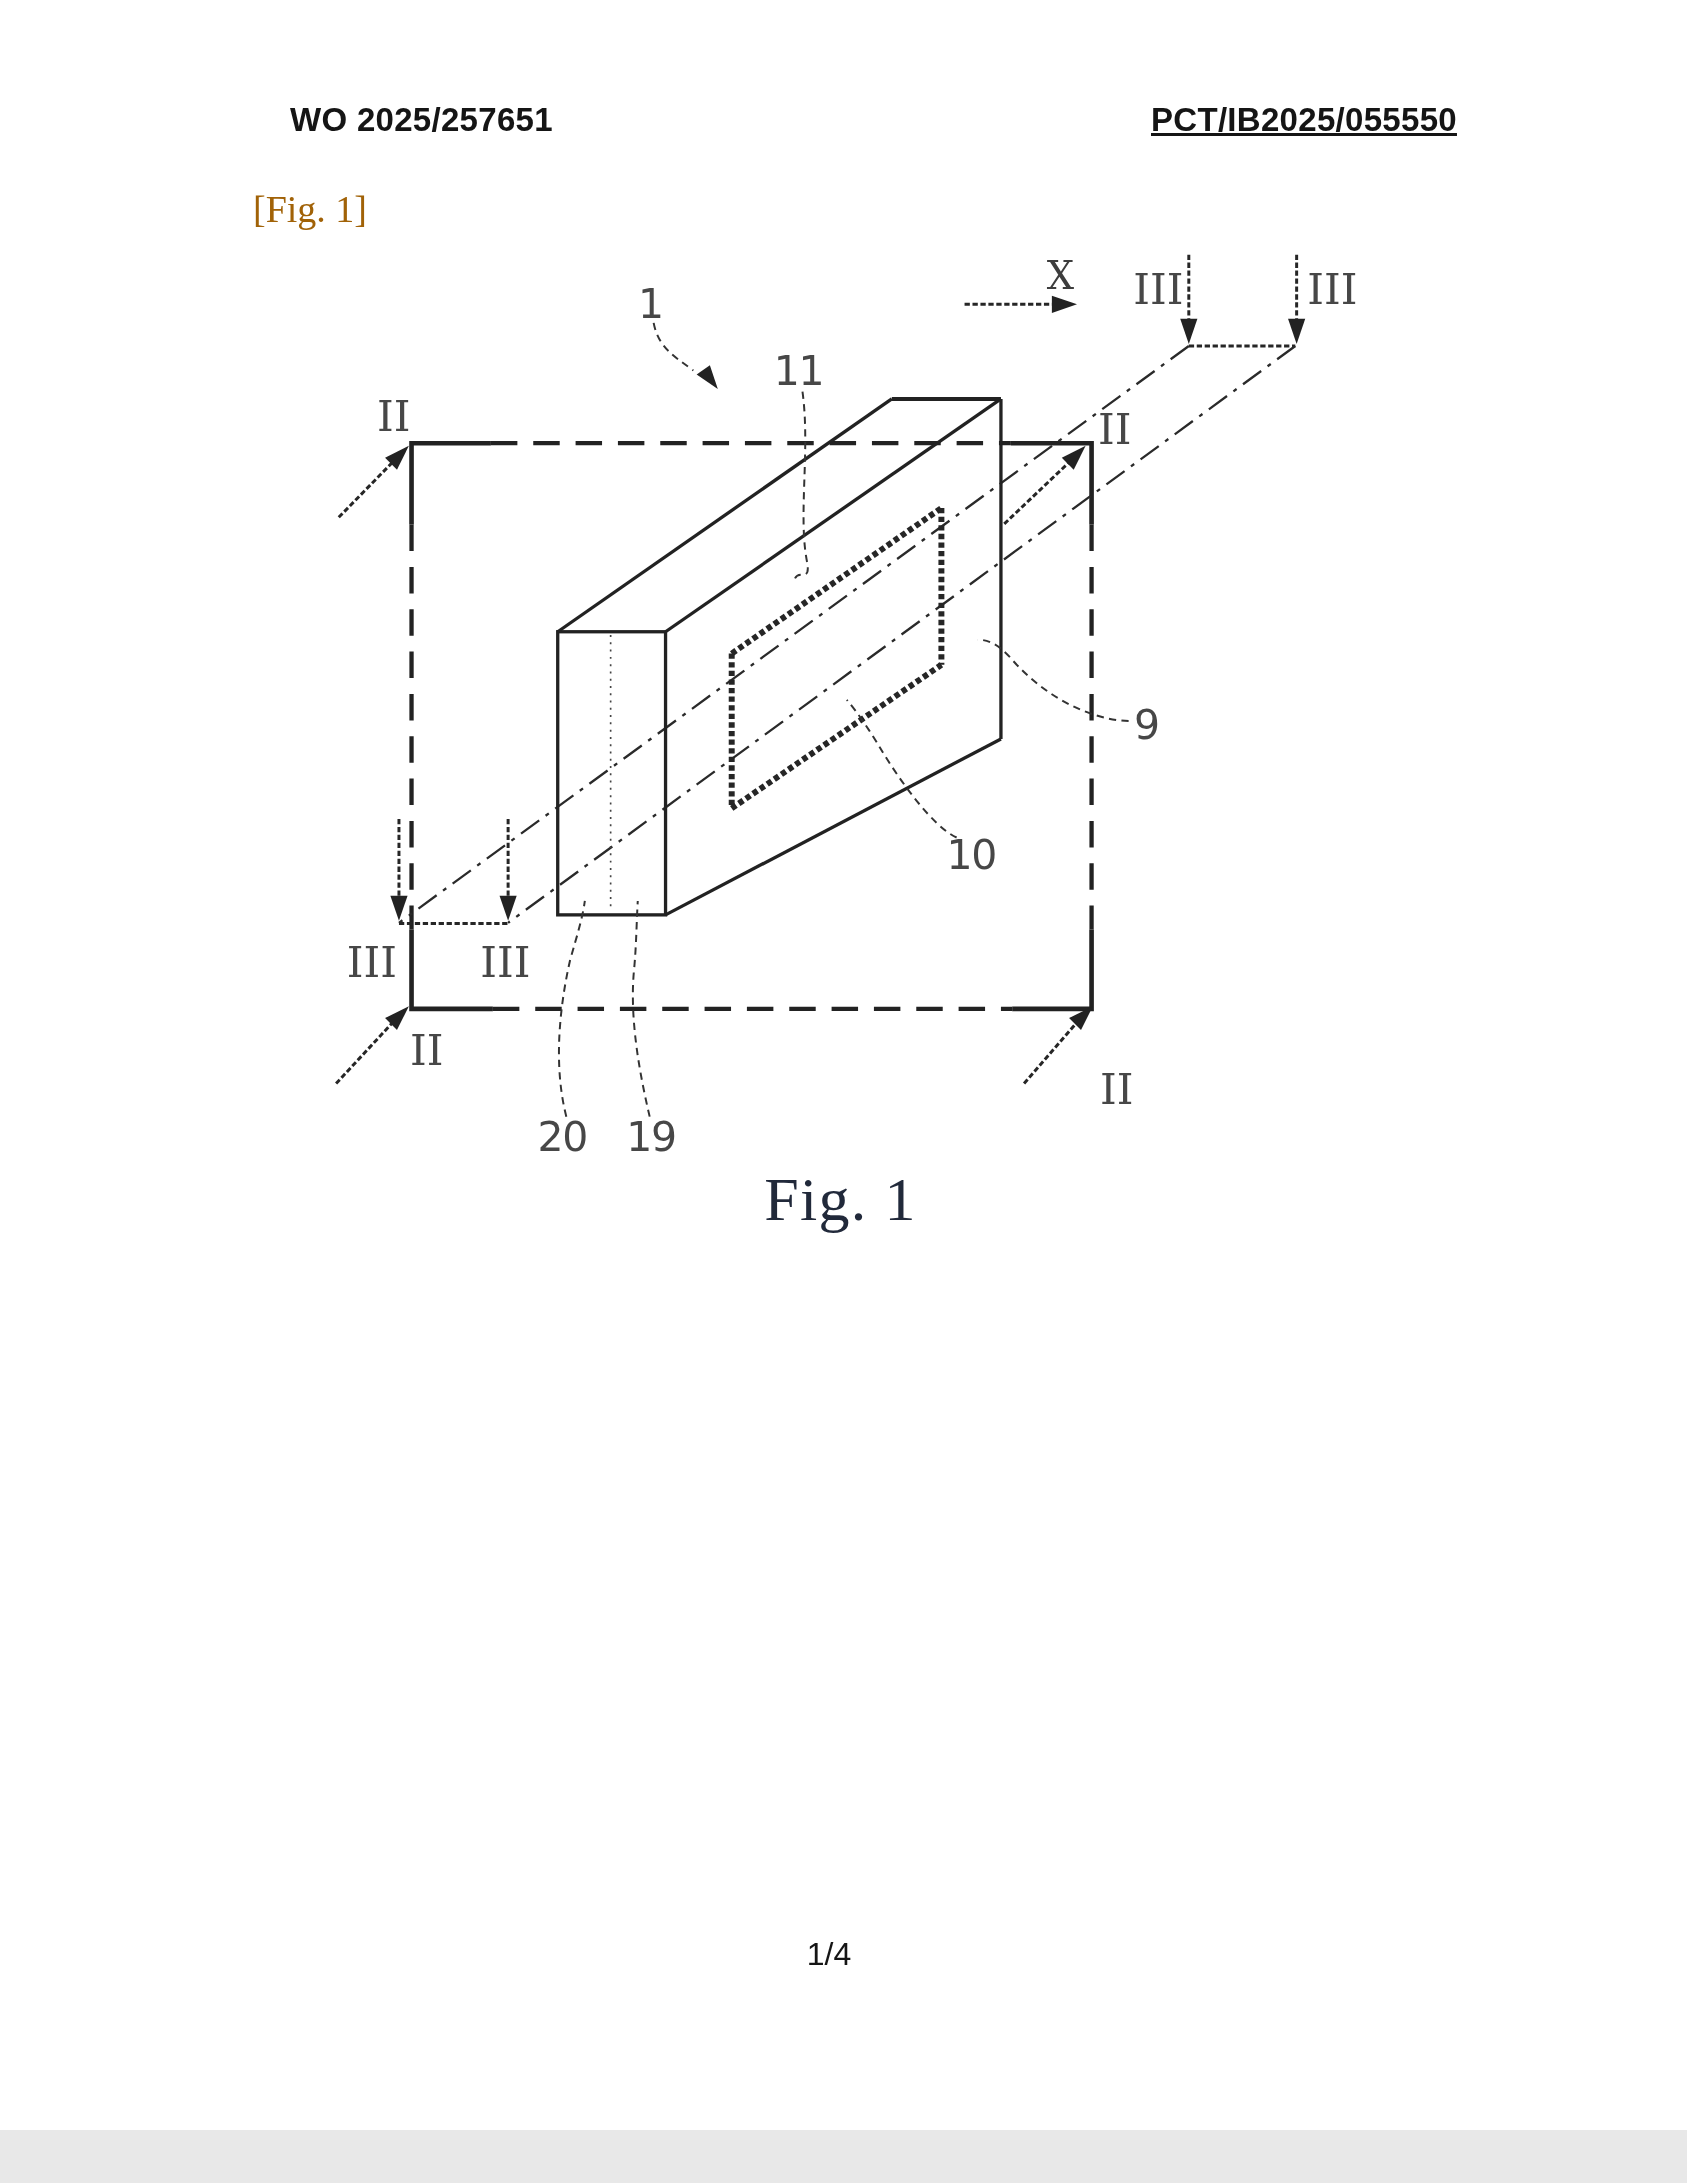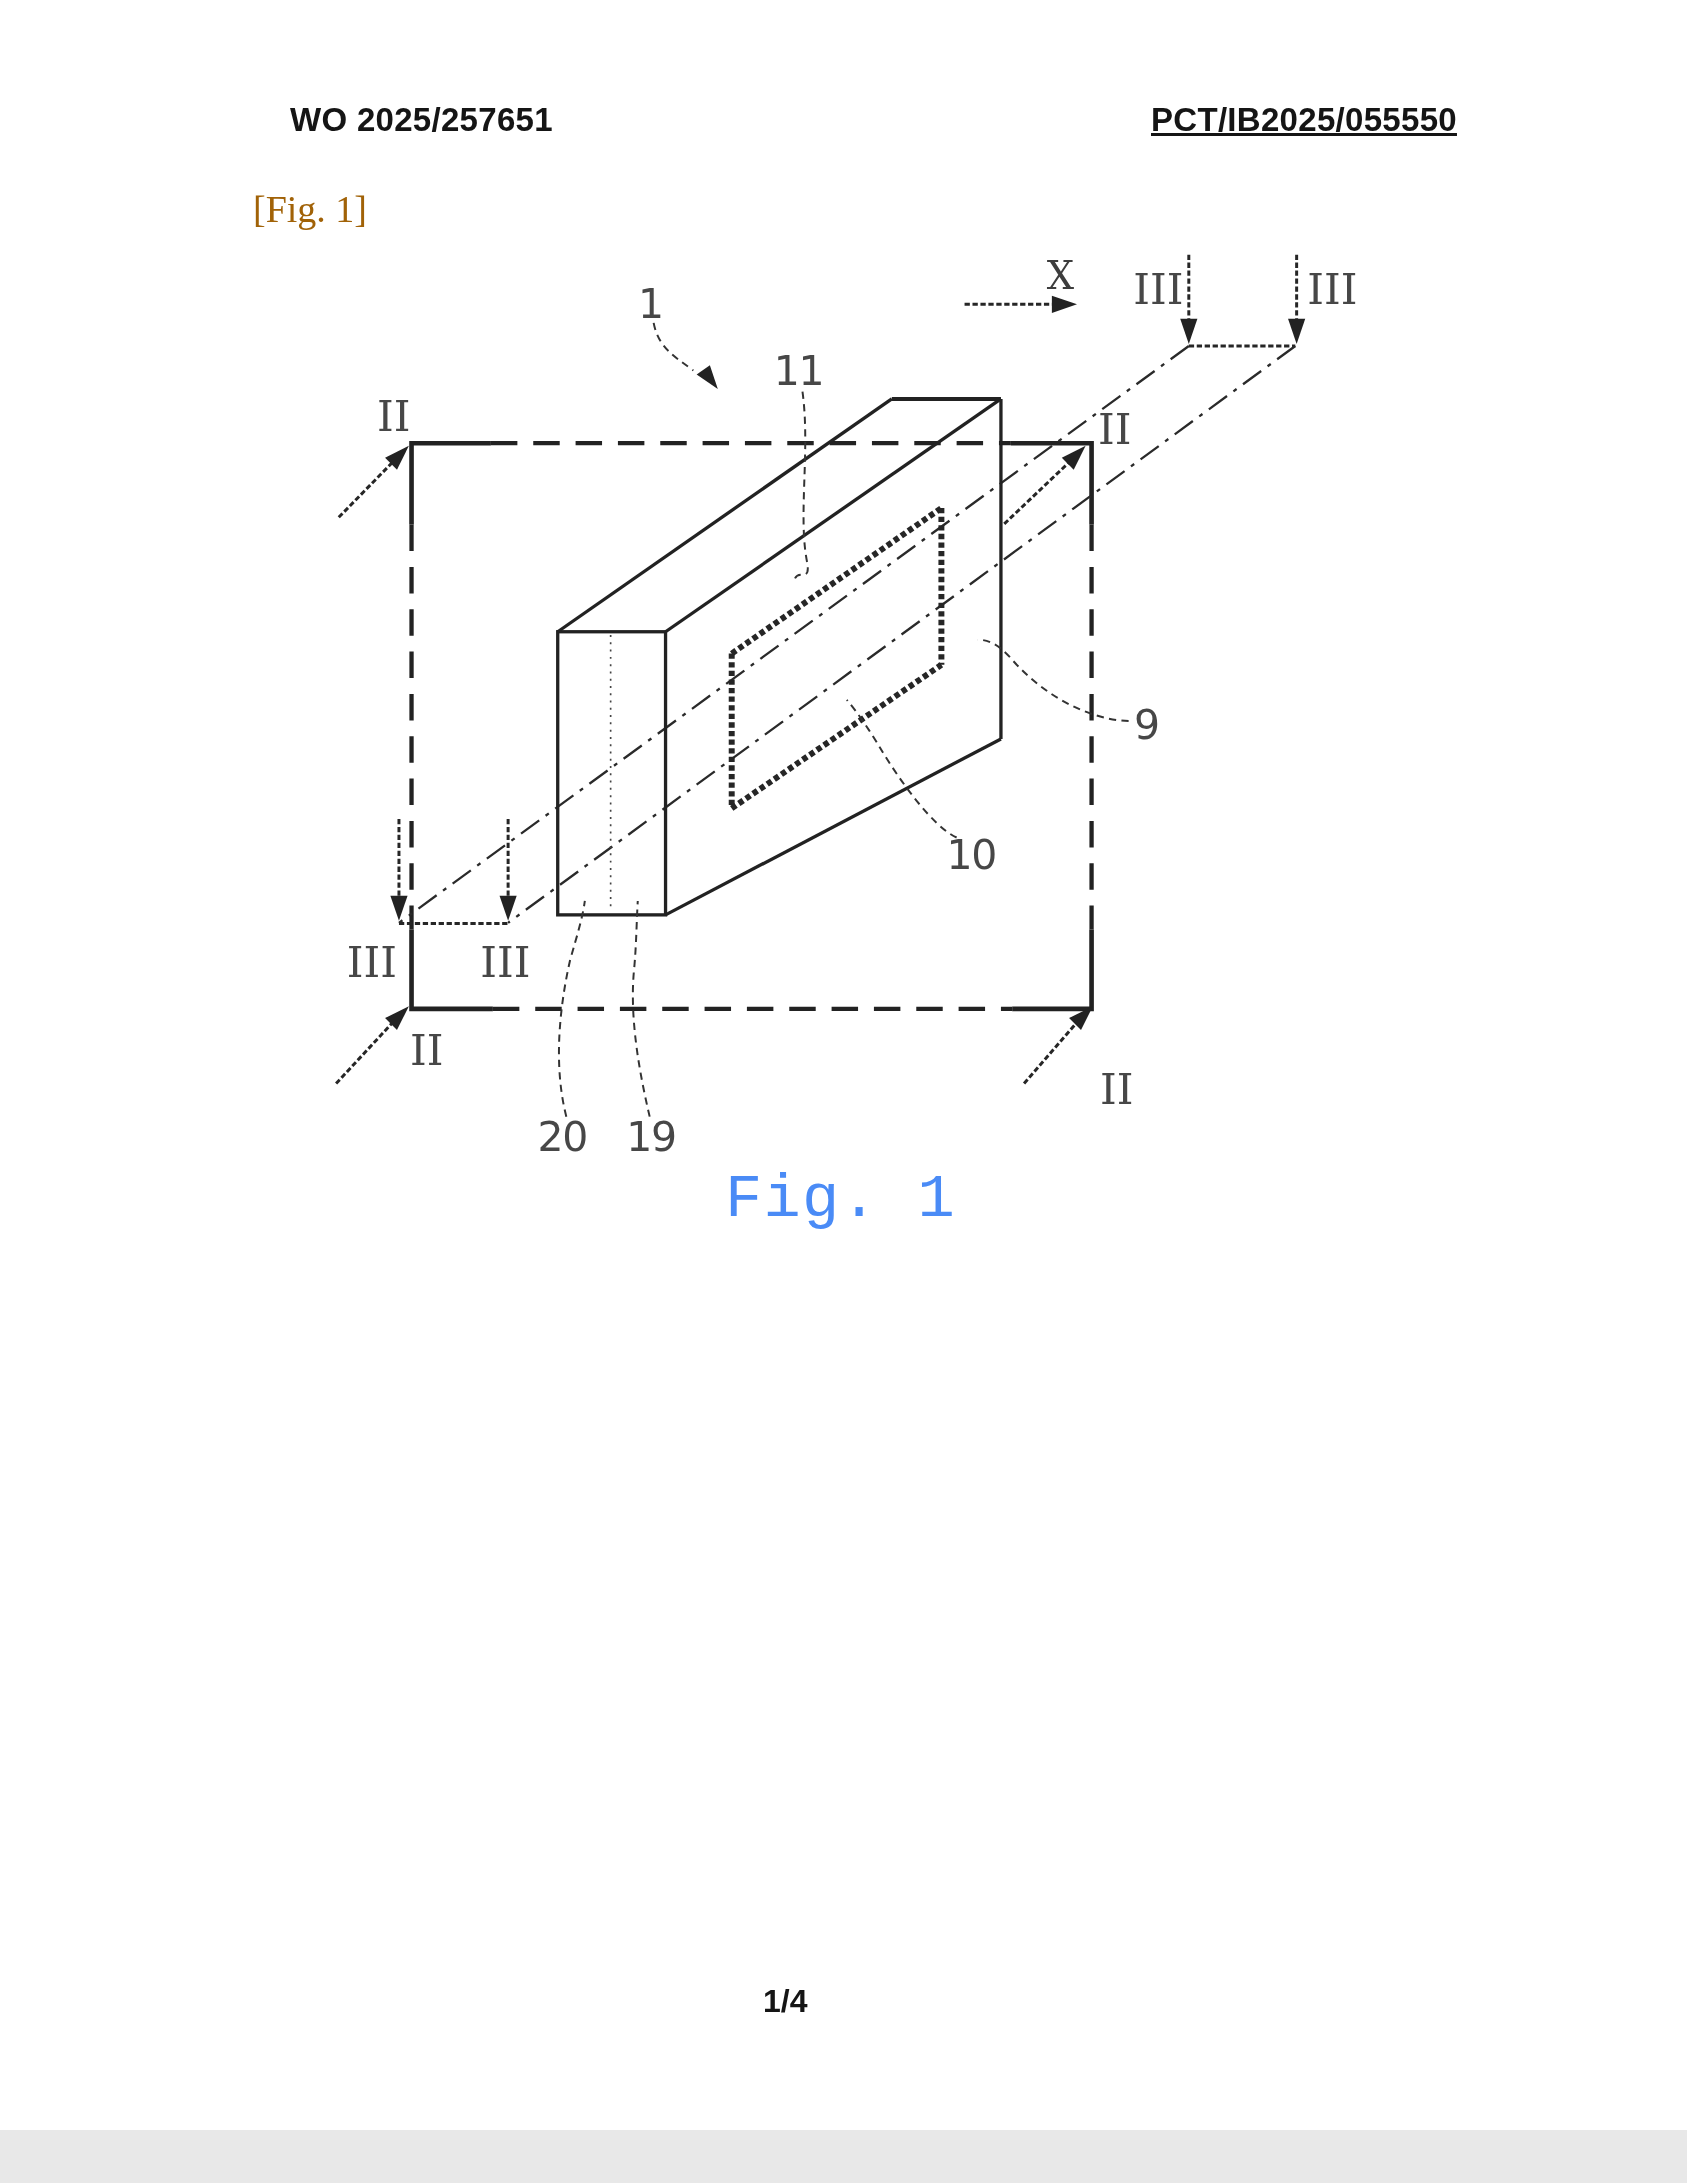--- a/index.html
+++ b/index.html
@@ -20,29 +20,29 @@
   .hdr-left{left:290px;}
   .hdr-right{left:1151px;text-decoration:underline;}
   .fig-tag{
     position:absolute;left:253px;top:187px;
     font-family:"Liberation Serif", serif;
     font-size:38px;color:#a16207;white-space:nowrap;
   }
   .fig-caption{
     position:absolute;left:708px;top:1164px;width:265px;
     text-align:center;
-    font-family:Liberation Mono, monospace;
-    font-size:62px;color:#3b82f6;opacity:.92;letter-spacing:1.3px;
+    font-family:Liberation Serif, serif;
+    font-size:62px;color:#0f172a;opacity:.92;letter-spacing:1.3px;
     white-space:nowrap;
   }
   .page-num{
-    position:absolute;left:763px;top:1983px;width:132px;
-    text-align:left;
+    position:absolute;left:763px;top:1936px;width:132px;
+    text-align:center;
     font-family:"Liberation Sans", sans-serif;
-    font-weight:bold;font-size:32px;color:#151515;
+    font-weight:normal;font-size:32px;color:#151515;
   }
   svg.drawing{position:absolute;left:0;top:0;}
   
   .ink{stroke:#222;fill:none;stroke-linecap:butt;}
   .edge{stroke-width:5;}
   .edge-thick{stroke-width:6;}
   .dashrect{stroke-width:6.5;stroke-dasharray:40 24;}
   .cornerarm{stroke-width:7;}
   .centerline{stroke-width:3.5;stroke-dasharray:34 12 6 12;stroke:#2a2a2a;}
   .centerline-fine{stroke-width:2.5;stroke-dasharray:3 8;stroke:#444;}

